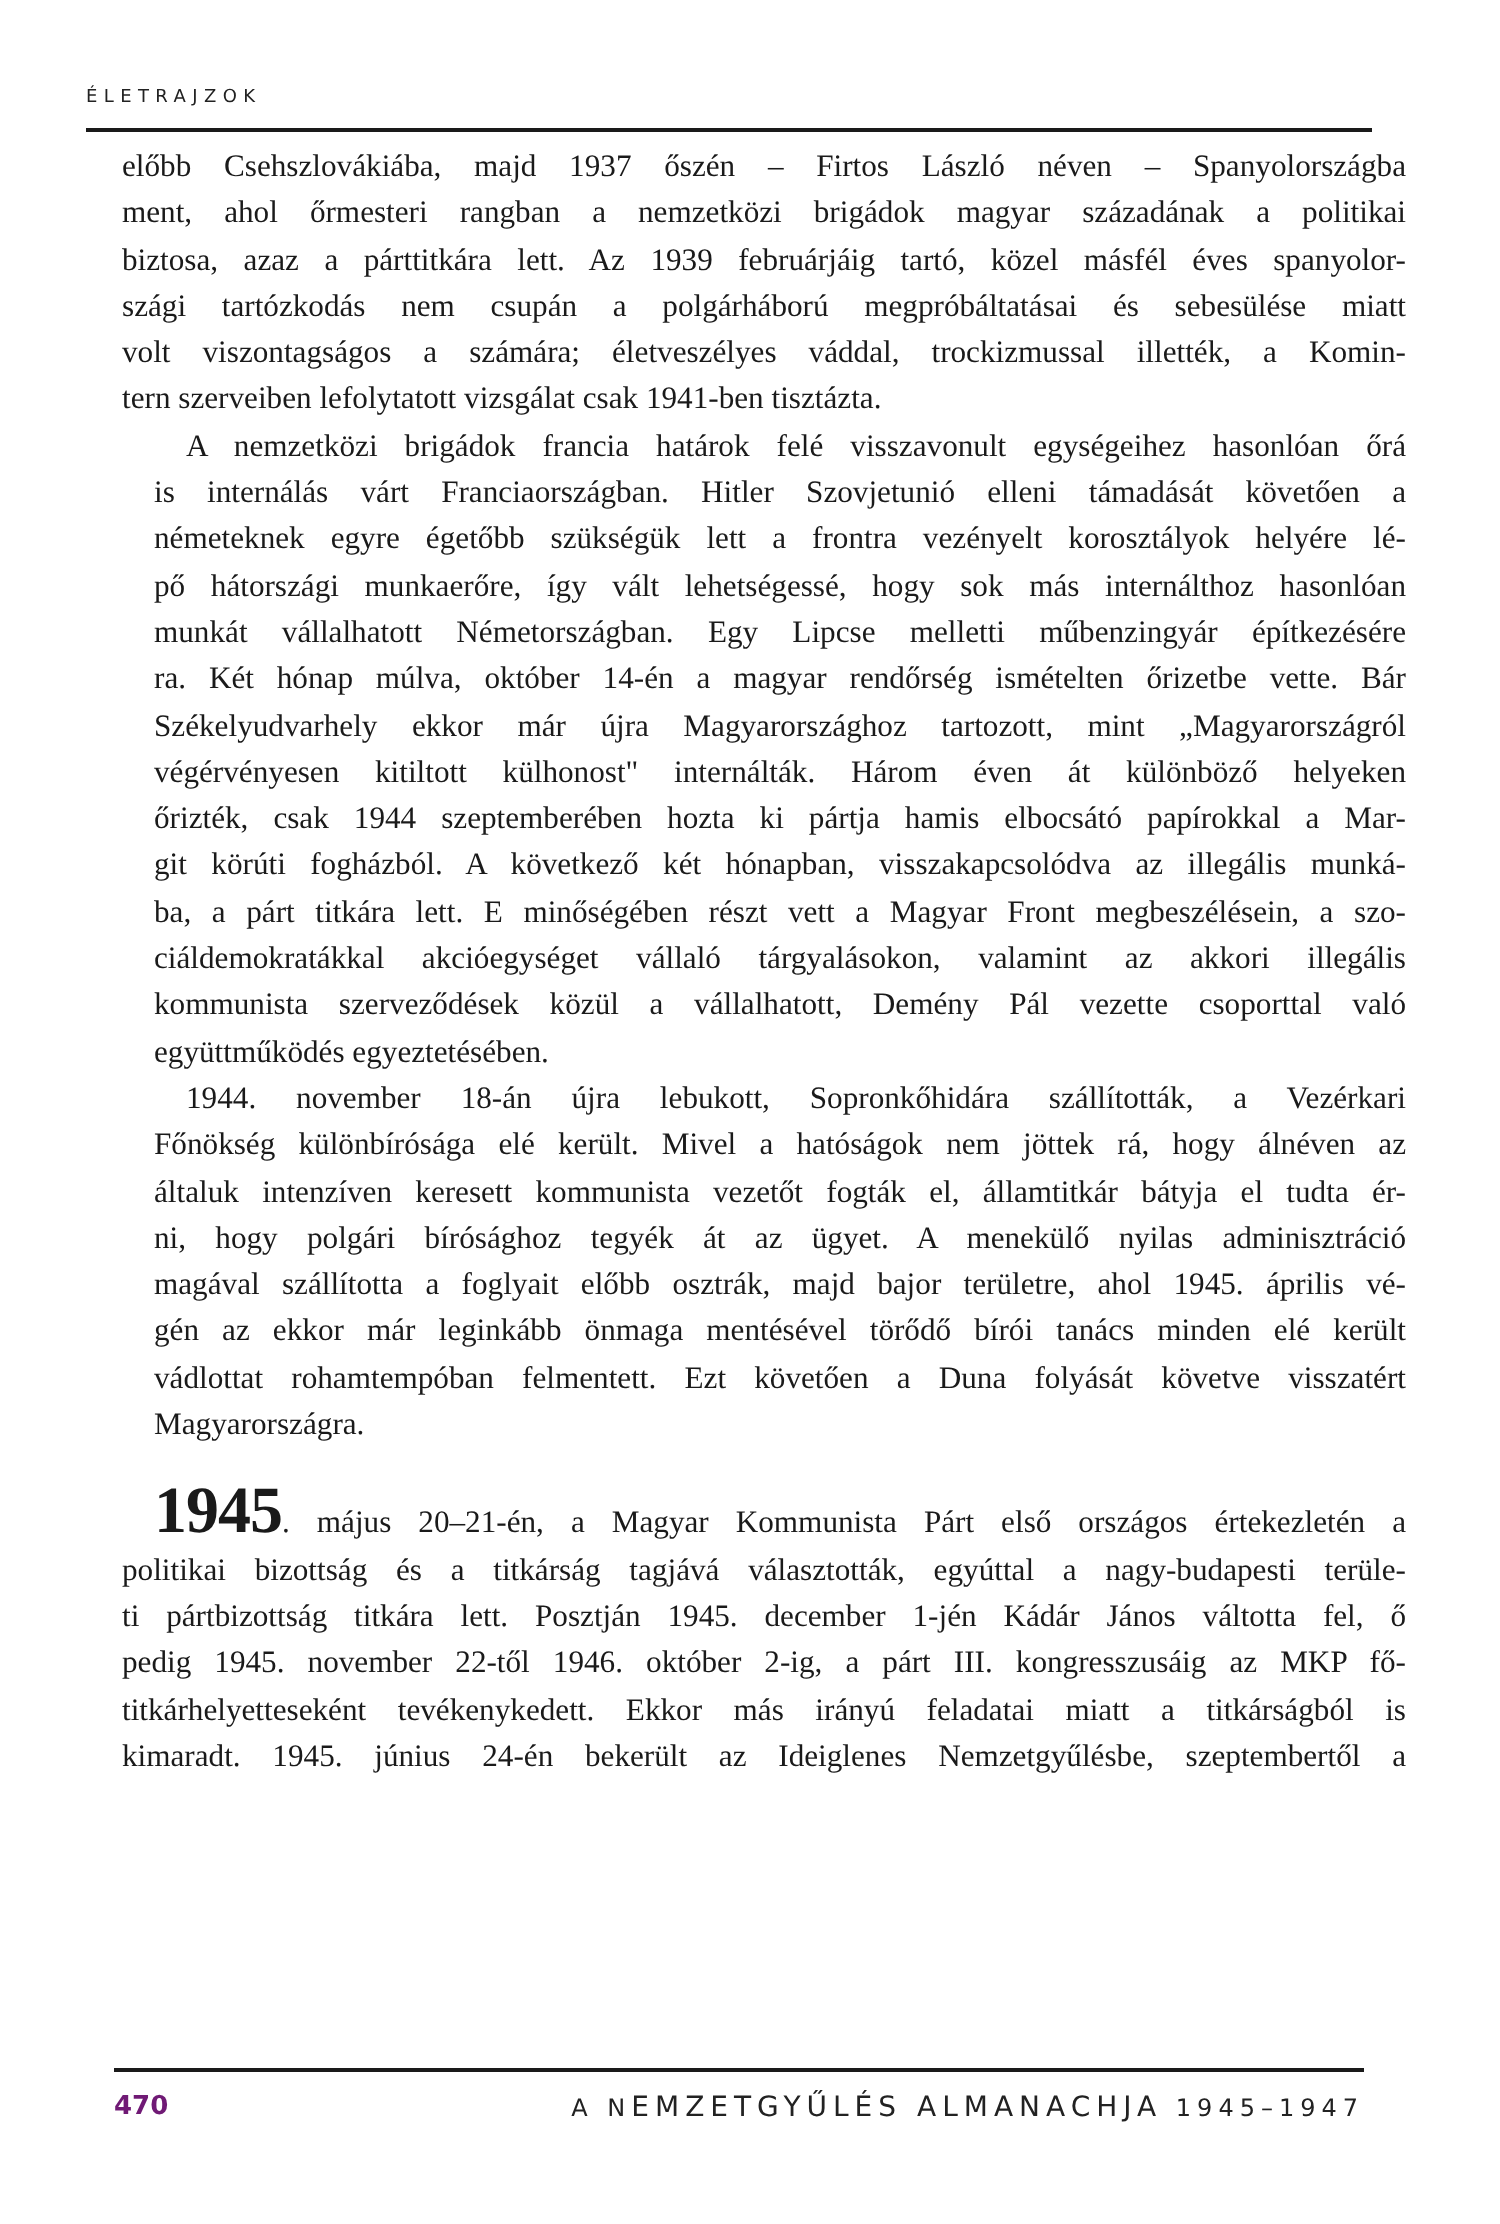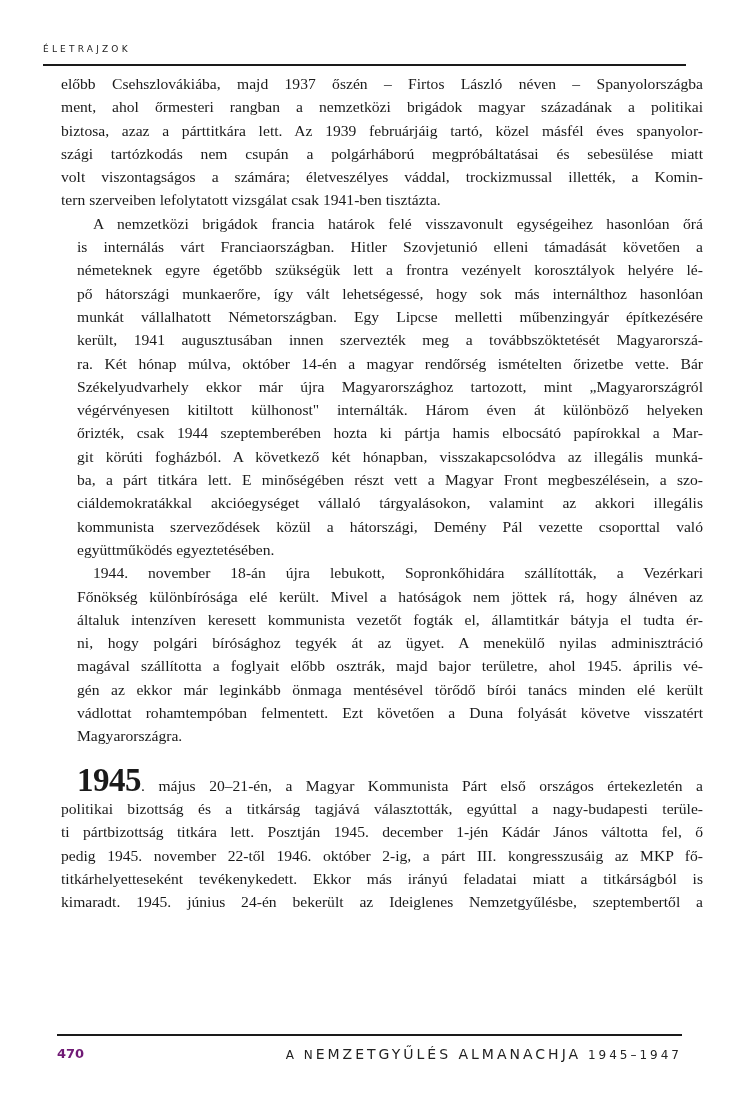--- a/index.html
+++ b/index.html
@@ -52,29 +52,28 @@
       <span class="line">volt viszontagságos a számára; életveszélyes váddal, trockizmussal illették, a Komin-</span>
       <span class="line last">tern szerveiben lefolytatott vizsgálat csak 1941-ben tisztázta.</span>
     </p>
 
     <p class="indent">
       <span class="line" style="padding-left:16px">A nemzetközi brigádok francia határok felé visszavonult egységeihez hasonlóan őrá</span>
       <span class="line">is internálás várt Franciaországban. Hitler Szovjetunió elleni támadását követően a</span>
       <span class="line">németeknek egyre égetőbb szükségük lett a frontra vezényelt korosztályok helyére lé-</span>
       <span class="line">pő hátországi munkaerőre, így vált lehetségessé, hogy sok más internálthoz hasonlóan</span>
       <span class="line">munkát vállalhatott Németországban. Egy Lipcse melletti műbenzingyár építkezésére</span>
-      <span class="line">került, 1941 augusztusában innen szervezték meg a továbbszöktetését Magyarorszá-</span>
       <span class="line">ra. Két hónap múlva, október 14-én a magyar rendőrség ismételten őrizetbe vette. Bár</span>
       <span class="line">Székelyudvarhely ekkor már újra Magyarországhoz tartozott, mint „Magyarországról</span>
       <span class="line">végérvényesen kitiltott külhonost" internálták. Három éven át különböző helyeken</span>
       <span class="line">őrizték, csak 1944 szeptemberében hozta ki pártja hamis elbocsátó papírokkal a Mar-</span>
       <span class="line">git körúti fogházból. A következő két hónapban, visszakapcsolódva az illegális munká-</span>
       <span class="line">ba, a párt titkára lett. E minőségében részt vett a Magyar Front megbeszélésein, a szo-</span>
       <span class="line">ciáldemokratákkal akcióegységet vállaló tárgyalásokon, valamint az akkori illegális</span>
-      <span class="line">kommunista szerveződések közül a hátországi, Demény Pál vezette csoporttal való</span>
+      <span class="line">kommunista szerveződések közül a vállalhatott, Demény Pál vezette csoporttal való</span>
       <span class="line last">együttműködés egyeztetésében.</span>
     </p>
 
     <p class="indent">
       <span class="line" style="padding-left:16px">1944. november 18-án újra lebukott, Sopronkőhidára szállították, a Vezérkari</span>
       <span class="line">Főnökség különbírósága elé került. Mivel a hatóságok nem jöttek rá, hogy álnéven az</span>
       <span class="line">általuk intenzíven keresett kommunista vezetőt fogták el, államtitkár bátyja el tudta ér-</span>
       <span class="line">ni, hogy polgári bírósághoz tegyék át az ügyet. A menekülő nyilas adminisztráció</span>
       <span class="line">magával szállította a foglyait előbb osztrák, majd bajor területre, ahol 1945. április vé-</span>
       <span class="line">gén az ekkor már leginkább önmaga mentésével törődő bírói tanács minden elé került</span>

